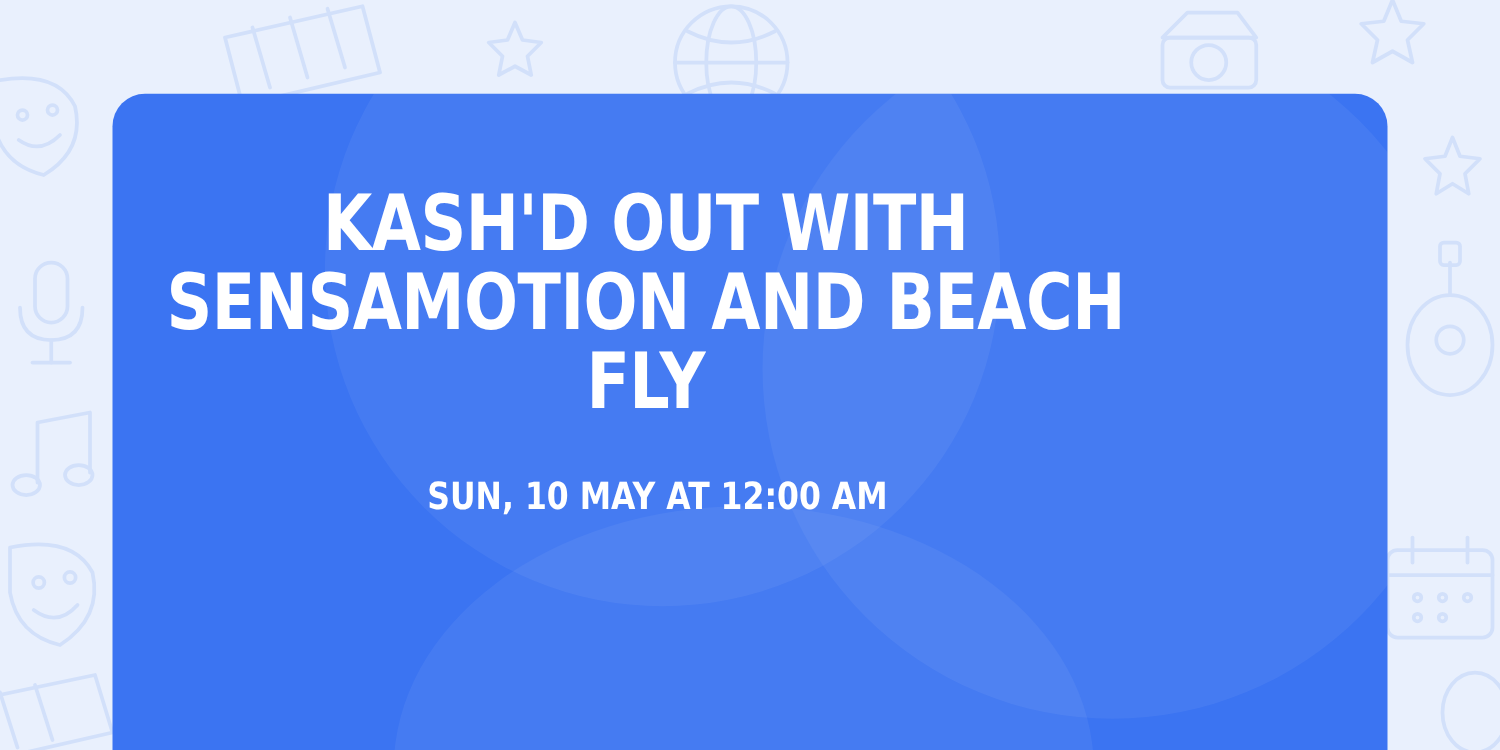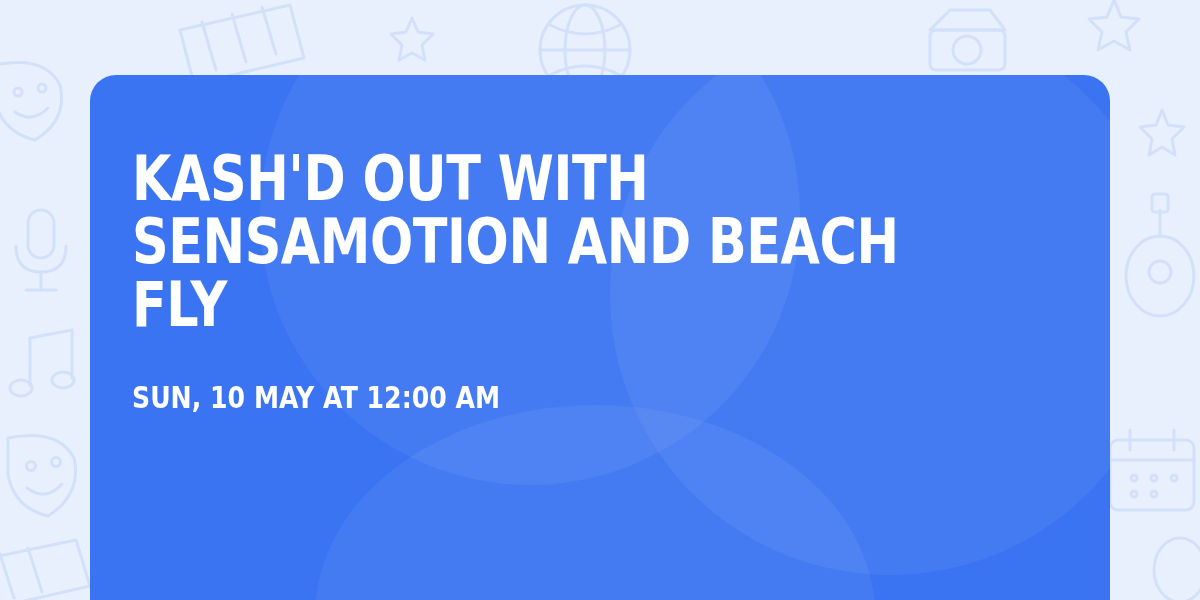--- a/index.html
+++ b/index.html
@@ -12,20 +12,21 @@
   body {
     font-family: "Liberation Sans", sans-serif;
     background: #e8f0fe;
   }
   #stage {
     position: relative;
     width: 1200px;
     height: 600px;
     overflow: hidden;
     background: #e9f0fd;
+    text-align: center;
   }
   
   #bg-pattern {
     position: absolute;
     inset: 0;
     background: #e9f0fd;
   }
   #bg-pattern svg {
     position: absolute;
     inset: 0;

